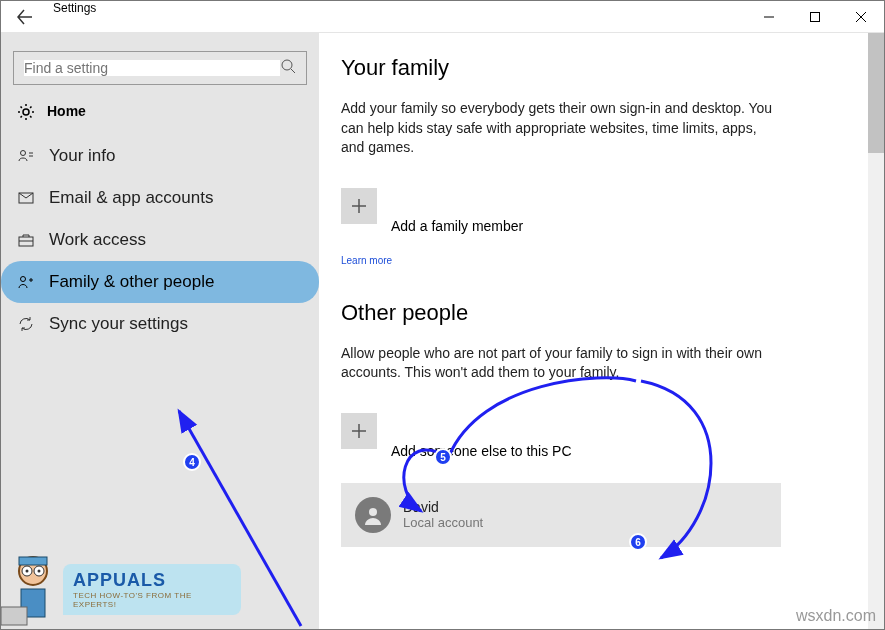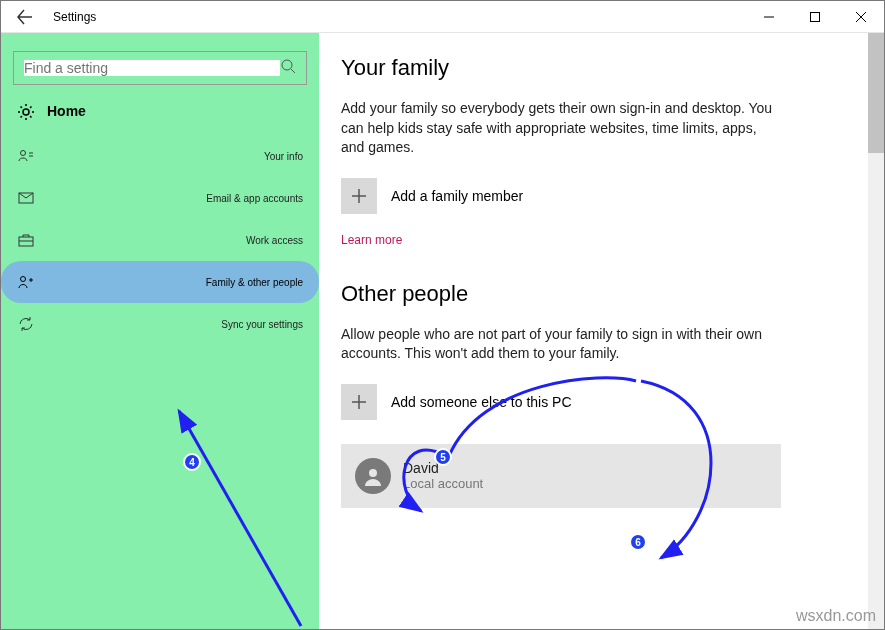--- a/index.html
+++ b/index.html
@@ -1,47 +1,47 @@
 <!DOCTYPE html>
 <html><head>
 <meta charset="utf-8">
 <style>
   * { box-sizing: border-box; margin: 0; padding: 0; font-family: "Segoe UI", Tahoma, sans-serif; }
   body { background: #fff; width: 885px; height: 630px; position: relative; overflow: hidden; border: 1px solid #777; }
-  .titlebar { height: 32px; display: flex; align-items: center; border-bottom: 1px solid #e5e5e5; }
+  .titlebar { height: 32px; display: flex; border-bottom: 1px solid #e5e5e5; }
   .back-btn { width: 48px; height: 32px; display: flex; align-items: center; justify-content: center; }
   .back-btn svg { width: 16px; height: 16px; }
   .title { font-size: 12px; color: #000; margin-left: 4px; }
   .win-ctrls { margin-left: auto; display: flex; }
   .win-ctrl { width: 46px; height: 32px; display: flex; align-items: center; justify-content: center; }
   .win-ctrl svg { width: 10px; height: 10px; }
   .container { display: flex; height: calc(630px - 34px); }
-  .sidebar { width: 318px; background: #86efac; padding-top: 18px; position: relative; }
+  .sidebar { width: 318px; background: #e5e5e5; padding-top: 18px; position: relative; }
   .search { margin: 0 12px 18px 12px; height: 34px; border: 1px solid #999; display: flex; align-items: center; padding: 0 10px; justify-content: space-between; }
   .search input { border: none; outline: none; font-size: 14px; color: #666; flex: 1; }
   .search-icon svg { width: 16px; height: 16px; }
   .home-row { display: flex; padding: 0 16px; height: 32px; }
   .gear svg { width: 18px; height: 18px; }
   .home-label { font-weight: 600; margin-left: 12px; font-size: 14px; }
   .section-label { color: #666; font-size: 13px; padding: 20px 16px 10px 16px; }
-  .nav-item { display: flex; align-items: center; height: 42px; padding: 0 16px; font-size: 10px; color: #222; justify-content: space-between; }
+  .nav-item { display: flex; align-items: center; height: 42px; padding: 0 16px; font-size: 17px; color: #222; }
   .nav-item .icon { width: 18px; display: flex; justify-content: center; }
   .nav-item .icon svg { width: 16px; height: 16px; }
   .nav-item .label { margin-left: 14px; }
   .nav-item.active { background: #7fb8e0; color: #000; border-radius: 20px; }
   .content { flex: 1; padding: 22px 28px 0 22px; position: relative; overflow: hidden; }
   .scrollbar { position: absolute; right: 0; top: 0; width: 16px; height: 100%; background: #f0f0f0; }
   .scrollbar .thumb { width: 100%; height: 120px; background: #c2c2c2; }
   h1 { font-weight: 400; font-size: 22px; margin-bottom: 18px; }
   p.desc { font-size: 14px; color: #222; line-height: 1.4; max-width: 440px; margin-bottom: 20px; }
   .add-row { display: flex; align-items: center; margin-bottom: 16px; }
   .plus-box { width: 36px; height: 36px; background: #d9d9d9; display: flex; align-items: center; justify-content: center; margin-right: 14px; }
   .plus-box svg { width: 18px; height: 18px; }
-  .add-label { font-size: 14px; }
-  a.link { color: #be185d; font-size: 12px; text-decoration: none; display: inline-block; margin-bottom: 34px; }
+  .add-label { font-size: 14px; margin-top: 40px; }
+  a.link { color: #1d4ed8; font-size: 10px; text-decoration: none; display: inline-block; margin-bottom: 34px; }
   .user-row { background: #e5e5e5; padding: 14px 26px 14px 14px; margin-top: 24px; max-width: 440px; }
   .user-head { display: flex; align-items: center; }
   .avatar { width: 36px; height: 36px; border-radius: 50%; background: #7a7a7a; display: flex; align-items: center; justify-content: center; margin-right: 12px; }
   .avatar svg { width: 20px; height: 20px; fill: #e6e6e6; }
   .uname { font-size: 14px; color: #222; }
   .utype { font-size: 13px; color: #777; }
   .user-actions { display: flex; justify-content: flex-end; margin-top: 16px; gap: 8px; }
   .btn { background: #ccc; border: none; height: 34px; padding: 0 16px; font-size: 14px; color: #000; }
   .btn.hl { outline: 4px solid #2020f0; }
   .badge { position: absolute; width: 18px; height: 18px; border-radius: 50%; background: #2040f0; border: 2px solid #fff; color: #fff; font-size: 10px; font-weight: bold; display: flex; align-items: center; justify-content: center; z-index: 5; }
@@ -144,20 +144,36 @@
     <div class="nav-item">
       <span class="icon">
           <svg viewBox="0 0 16 16">
             <path d="M2 8a6 6 0 0 1 10-4M14 8a6 6 0 0 1-10 4" stroke="#333" fill="none"></path>
             <path d="M12 1v3h-3M4 15v-3h3" stroke="#333" fill="none"></path>
           </svg>
         </span>
       <span class="label">Sync your settings</span>
     </div>
 
+    <div class="appuals">
+      <svg class="character" width="70" height="80" viewBox="0 0 70 80">
+        <circle cx="32" cy="22" r="14" fill="#f2c49b" stroke="#7a4a1a" stroke-width="2"></circle>
+        <rect x="18" y="8" width="28" height="8" fill="#5aa0d0" stroke="#1b4a6a"></rect>
+        <circle cx="26" cy="22" r="5" fill="#fff" stroke="#333"></circle>
+          <circle cx="38" cy="22" r="5" fill="#fff" stroke="#333"></circle>
+        <circle cx="26" cy="22" r="1.5" fill="#333"></circle>
+          <circle cx="38" cy="22" r="1.5" fill="#333"></circle>
+        <rect x="20" y="40" width="24" height="28" fill="#4a8ec4" stroke="#1b4a6a"></rect>
+        <rect x="0" y="58" width="26" height="18" fill="#ccc" stroke="#666"></rect>
+      </svg>
+      <div class="bubble">
+        <div class="brand">APPUALS</div>
+        <div class="tag">TECH HOW-TO'S FROM THE EXPERTS!</div>
+      </div>
+    </div>
   </div>
 
   <div class="content">
     <div class="scrollbar">
         <div class="thumb"></div>
       </div>
 
     <h1>Your family</h1>
     <p class="desc">Add your family so everybody gets their own sign-in and desktop. You can help kids stay safe with appropriate websites, time limits, apps, and games.</p>
     <div class="add-row">

